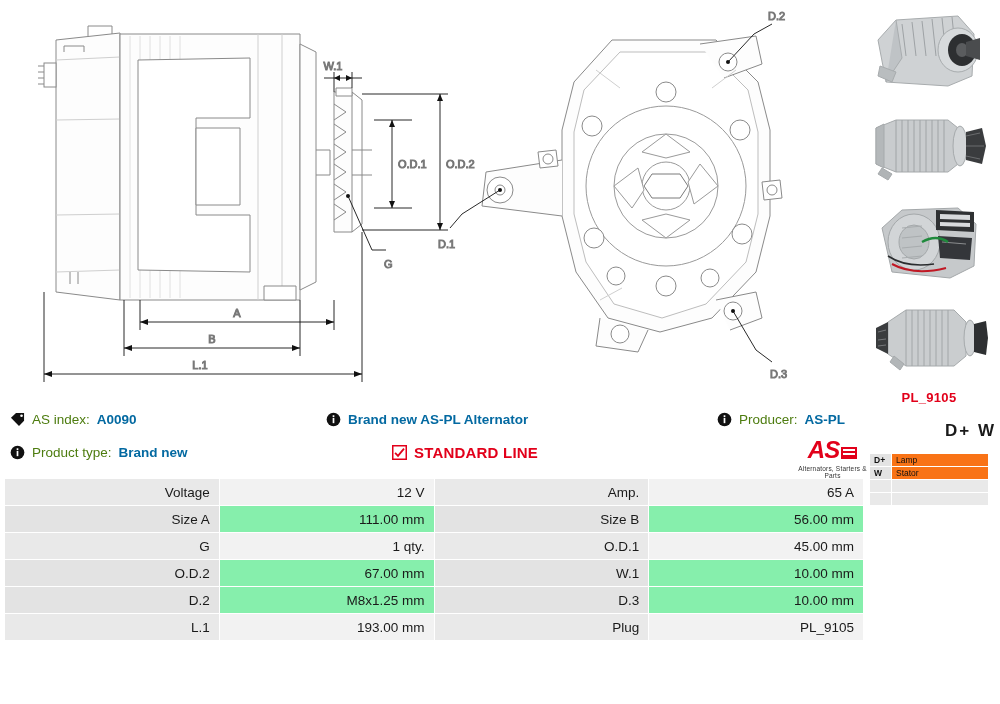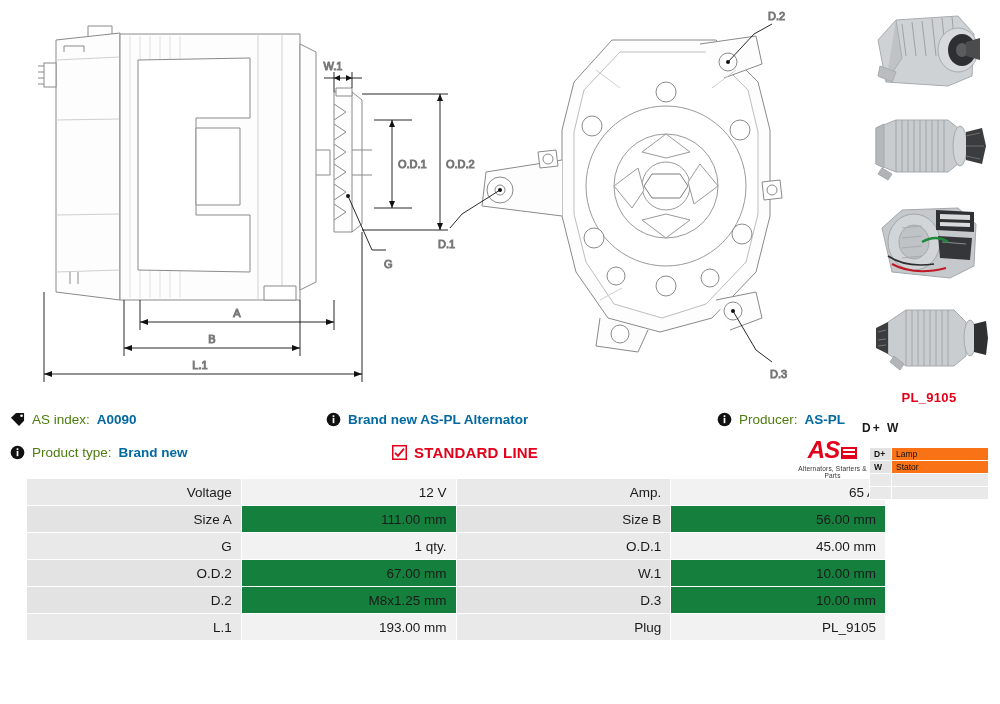--- a/index.html
+++ b/index.html
@@ -57,21 +57,21 @@
     display: inline-flex;
     align-items: center;
     justify-content: center;
     flex: 0 0 auto;
   }
   .ico svg { display: block; }
 
   
   .table {
     position: absolute;
-    left: 26px; top: 478px;
+    left: 4px; top: 478px;
     width: 860px;
     border-collapse: collapse;
   }
   .table td {
     height: 27px;
     font-size: 13.5px;
     padding: 0 9px;
     border: 1px solid #ffffff;
     white-space: nowrap;
   }
@@ -81,21 +81,21 @@
     background: #e9e9e9;
     color: #1a1a1a;
   }
   .t-value {
     width: 215px;
     text-align: right;
     background: #f2f2f2;
     color: #1a1a1a;
   }
   .table tr.alt .t-label { background: #e3e3e3; }
-  .table tr.alt .t-value { background: #15803d; }
+  .table tr.alt .t-value { background: #86efac; }
 
   
   .photos {
     position: absolute;
     left: 862px; top: 6px;
     width: 134px;
   }
   .photo {
     width: 134px;
     height: 88px;
@@ -106,23 +106,23 @@
   }
   .plug-code {
     text-align: center;
     color: #e2001a;
     font-weight: bold;
     font-size: 13px;
     margin-top: 6px;
     letter-spacing: .3px;
   }
   .plug-pins {
-    text-align: left;
+    text-align: right;
     font-weight: bold;
-    font-size: 12px;
+    font-size: 17px;
     margin-top: 16px;
     letter-spacing: 2px;
   }
   .pin-table {
     width: 120px;
     margin: 12px auto 0;
     border-collapse: collapse;
     font-size: 8.5px;
   }
   .pin-table td {

